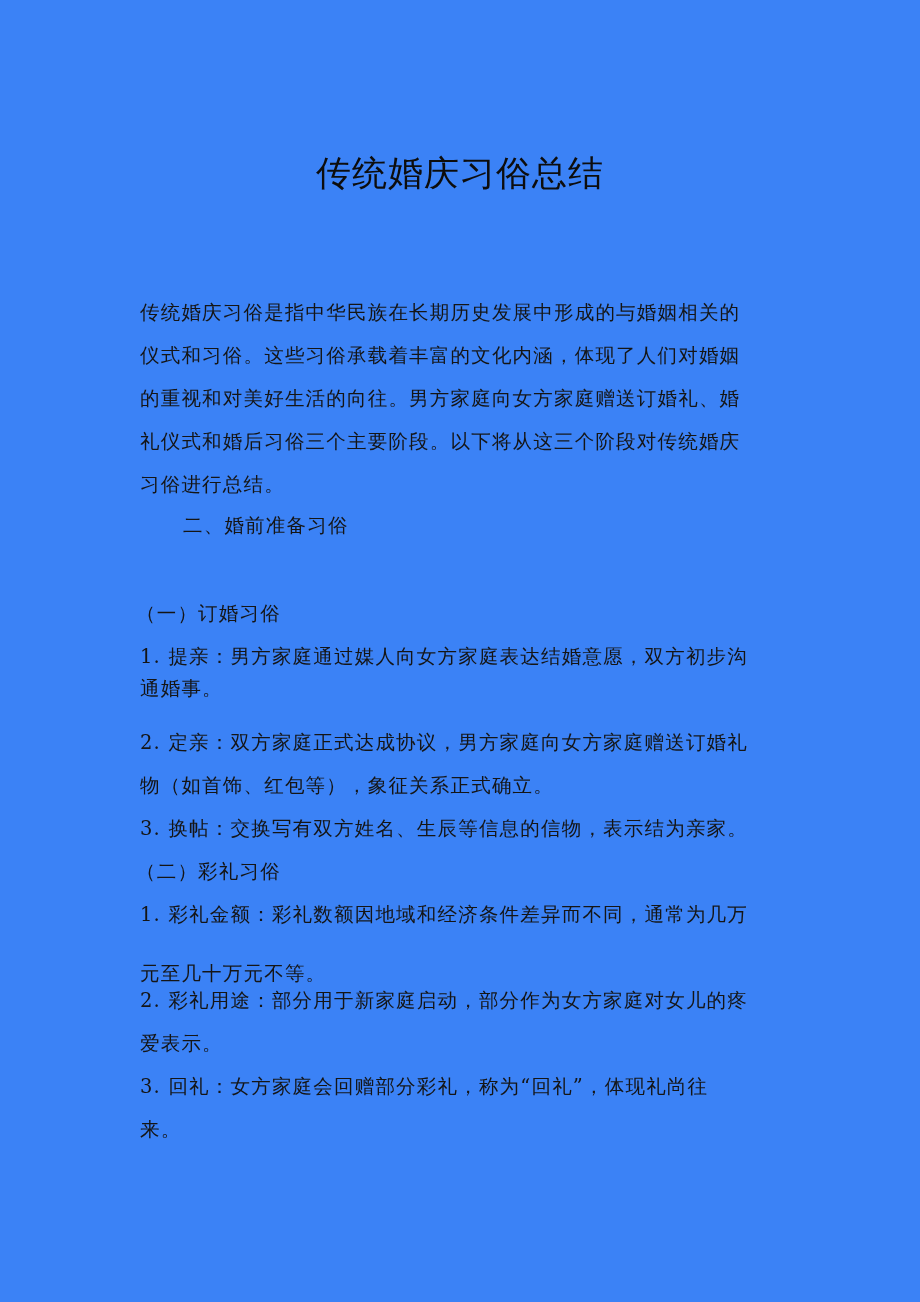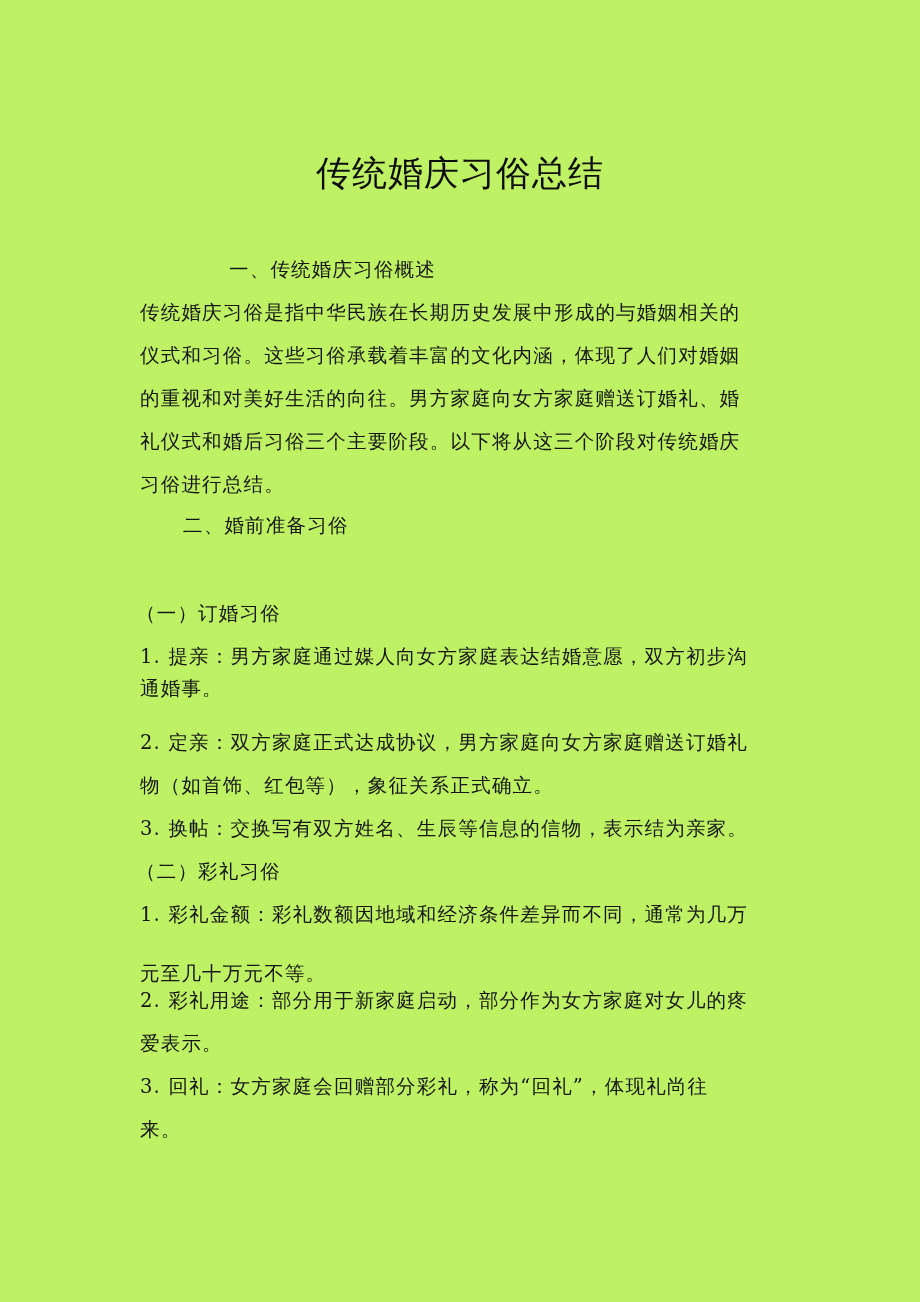--- a/index.html
+++ b/index.html
@@ -13,21 +13,21 @@
       position: relative;
       overflow: hidden;
       font-family: "DejaVu Serif", "Liberation Serif", serif;
       color: #111111;
     }
     .page {
       position: absolute;
       left: 0; top: 0;
       width: 920px;
       height: 1302px;
-      background: #bef264;
+      background: #3b82f6;
     }
     .title {
       position: absolute;
       top: 148px;
       left: 0;
       width: 920px;
       text-align: center;
       font-family: "DejaVu Sans", "Liberation Sans", sans-serif;
       font-size: 35px;
       line-height: 50px;
@@ -51,21 +51,20 @@
     .h2 { left: 183px; }
     .sub { left: 136px; }
   </style>
 </head>
 <body>
 
 <div class="page">
 
   <h1 class="title">传统婚庆习俗总结</h1>
 
-  <h2 class="line h1" style="top:256px;">一、传统婚庆习俗概述</h2>
   <div>
     <p class="line" style="top:299px;">传统婚庆习俗是指中华民族在长期历史发展中形成的与婚姻相关的</p>
     <p class="line" style="top:342px;">仪式和习俗。这些习俗承载着丰富的文化内涵，体现了人们对婚姻</p>
     <p class="line" style="top:385px;">的重视和对美好生活的向往。男方家庭向女方家庭赠送订婚礼、婚</p>
     <p class="line" style="top:428px;">礼仪式和婚后习俗三个主要阶段。以下将从这三个阶段对传统婚庆</p>
     <p class="line" style="top:471px;">习俗进行总结。</p>
   </div>
 
   <h2 class="line h2" style="top:512px;">二、婚前准备习俗</h2>
 

